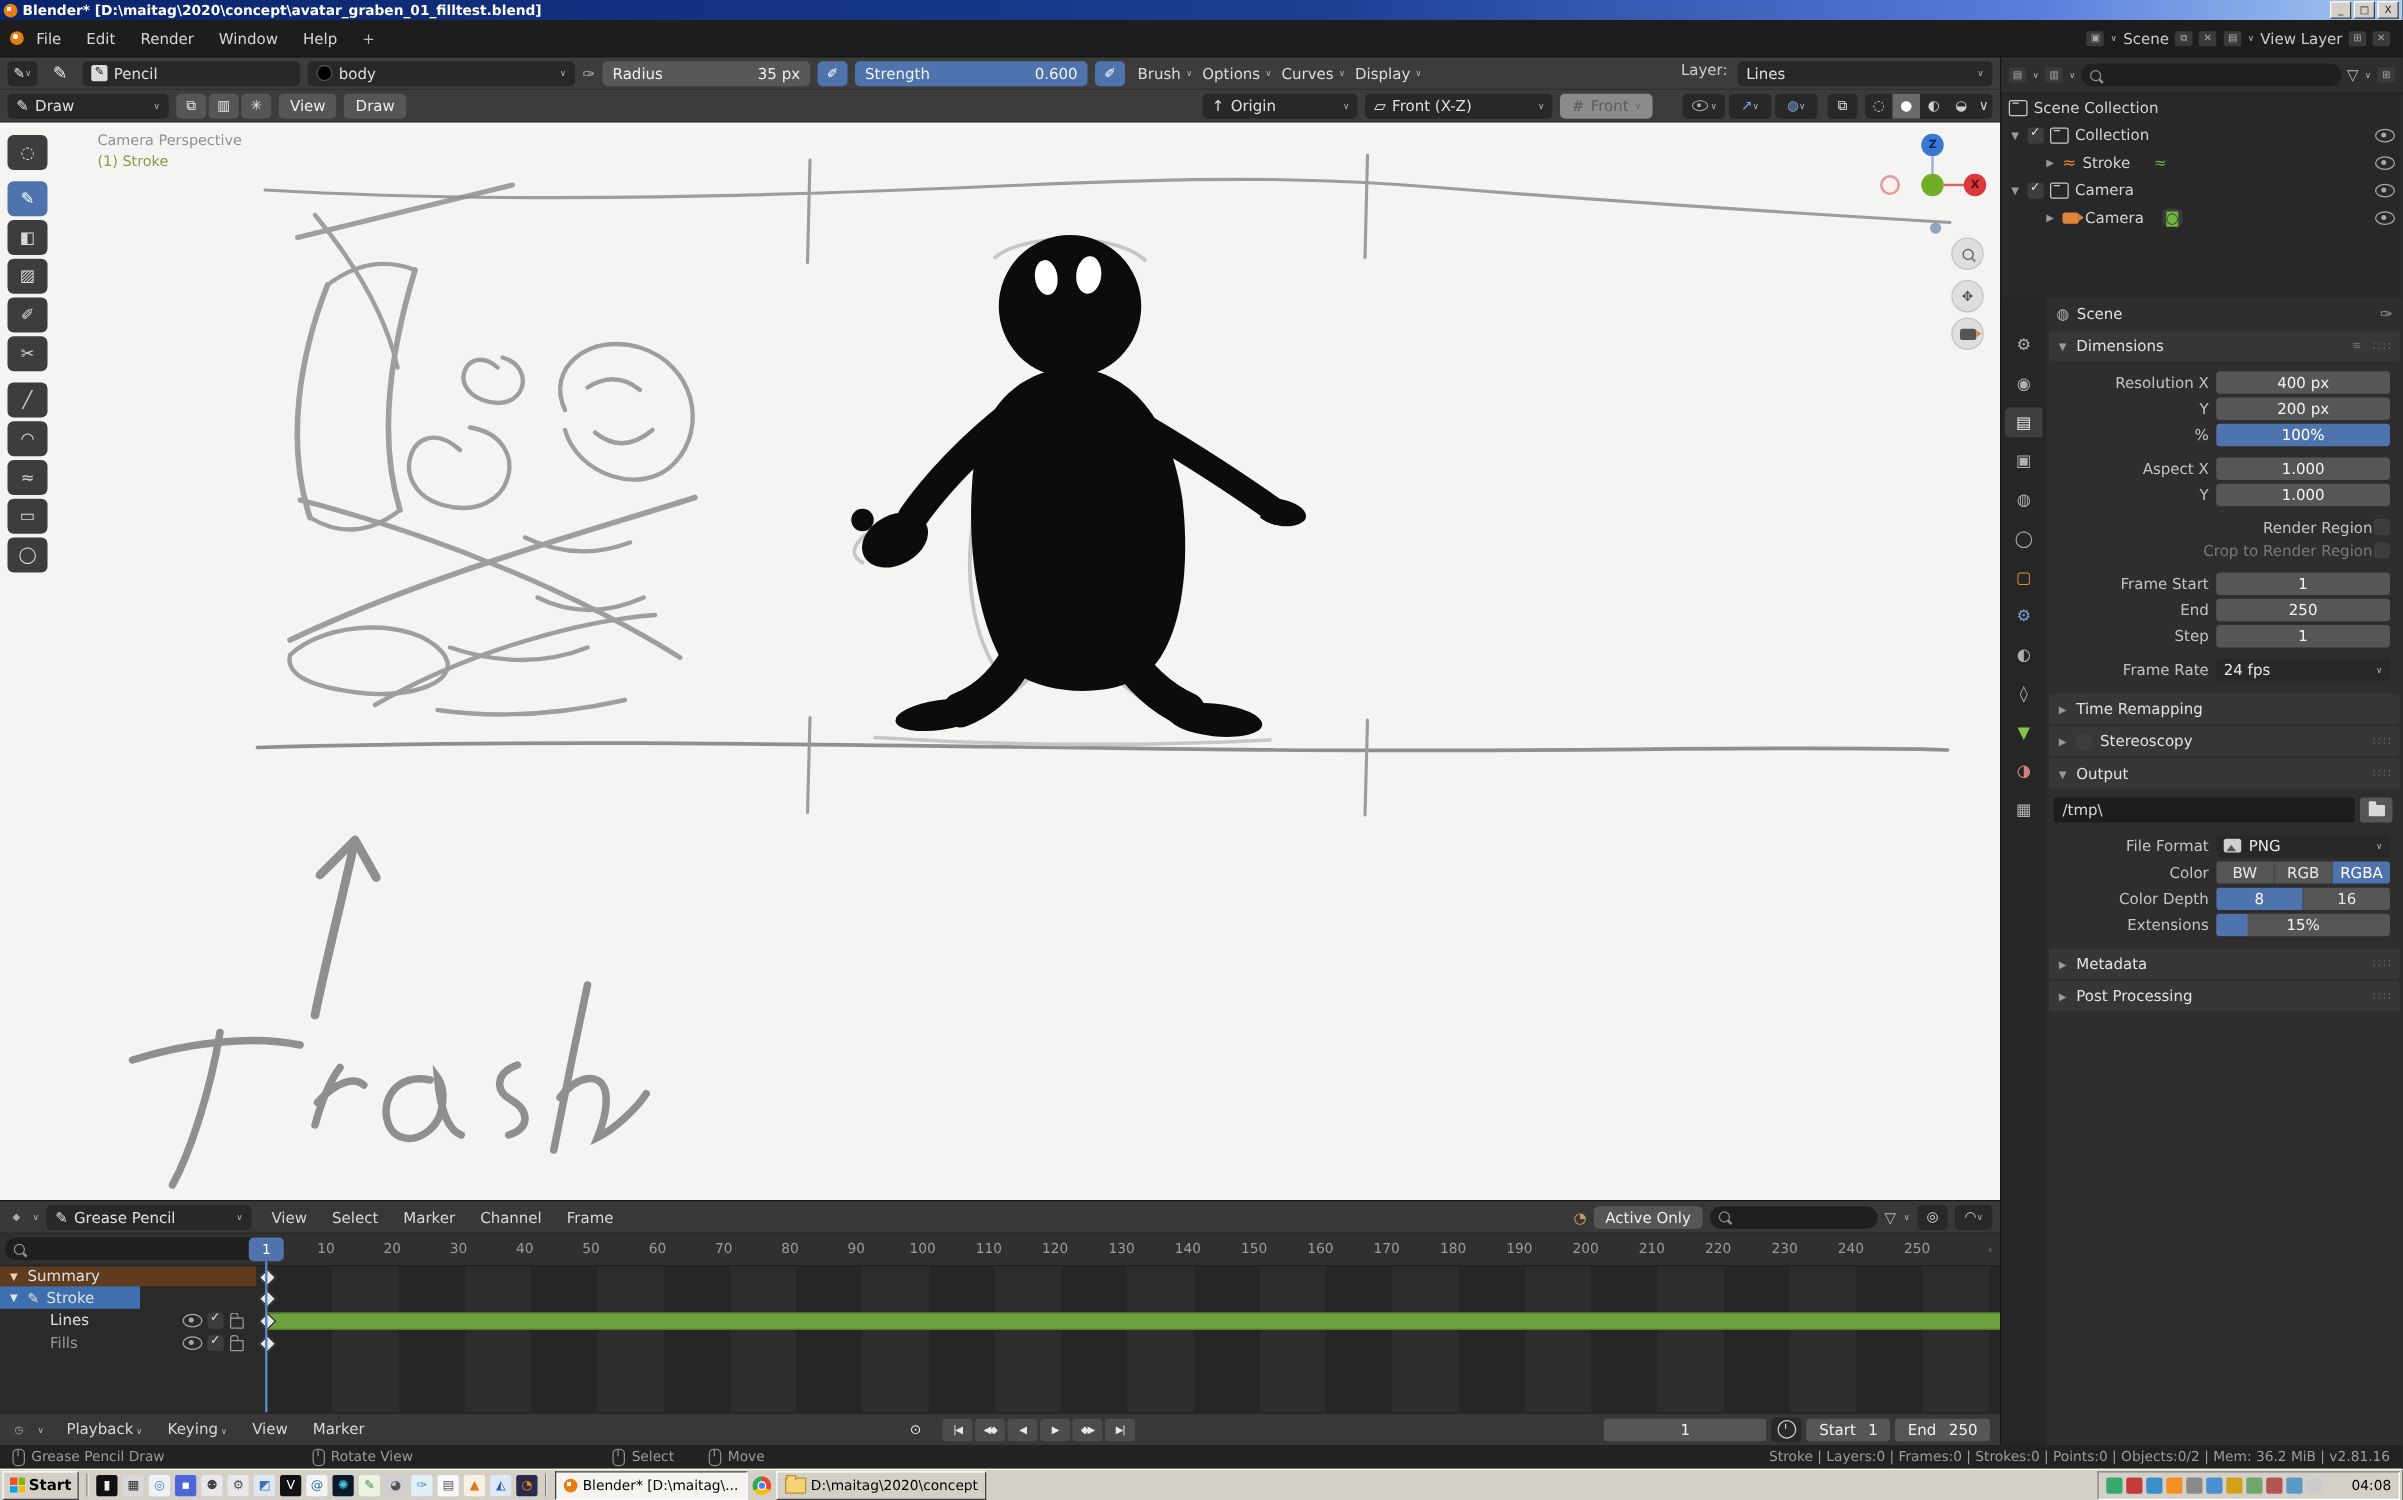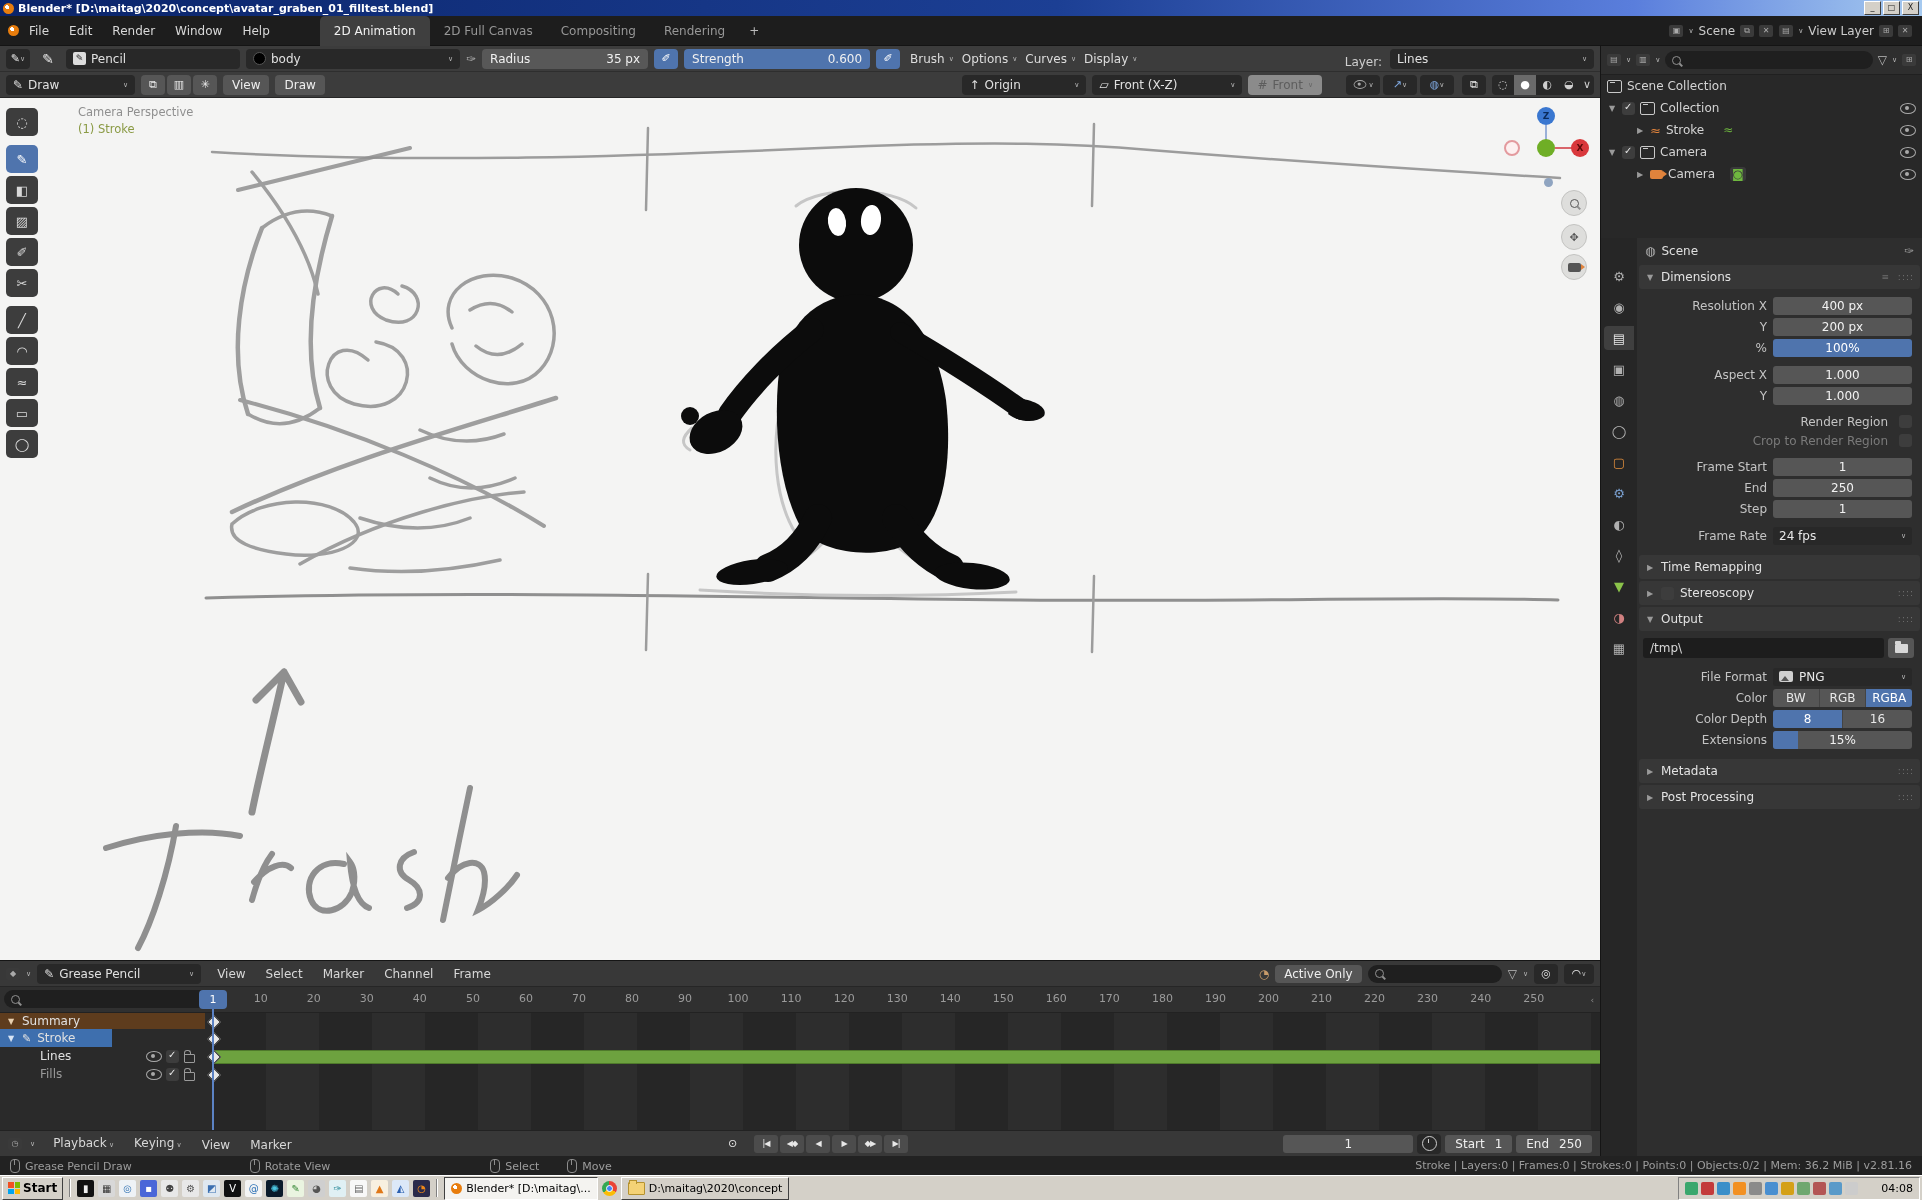--- a/index.html
+++ b/index.html
@@ -1,18 +1,18 @@
 <!DOCTYPE html>
 <html><head>
 <meta charset="utf-8">
 <style>
   html,body{margin:0;padding:0;background:#000;width:1922px;height:1200px;overflow:hidden;
     font-family:"DejaVu Sans",sans-serif;font-size:12px;color:#ddd;-webkit-font-smoothing:antialiased;}
   .abs{position:absolute}
-  .row{display:flex;align-items:flex-end}
+  .row{display:flex;align-items:flex-start}
   #app{position:absolute;left:0;top:0;width:1922px;height:1200px;background:#1d1d1d}
 
   
   #titlebar{left:0;top:0;width:1922px;height:16px;background:linear-gradient(90deg,#0a246a,#1c3f94 55%,#5a7edc 85%,#a6caf0);display:flex;align-items:center;padding:0 3px;box-sizing:border-box}
   #titlebar .t{color:#fff;font-size:11px;font-weight:bold;margin-left:4px;white-space:nowrap}
   .blogo{width:11px;height:11px;border-radius:50%;background:radial-gradient(circle at 38% 38%,#fff 0 2px,#e87d0d 2px 100%);display:inline-block}
   #wbtns{margin-left:auto;display:flex;gap:2px}
   #wbtns span{width:15px;height:12px;background:#d4d0c8;border:1px solid;border-color:#fff #404040 #404040 #fff;font-size:8px;line-height:11px;text-align:center;color:#222}
 
   
@@ -85,21 +85,21 @@
   .ptab.active{background:#3f3f3f}
   #prop-body{flex:1;display:flex;flex-direction:column;overflow:hidden}
   #prop-nav{height:26px;display:flex;align-items:center;gap:6px;padding:0 8px;color:#e0e0e0}
   .phead{height:24px;background:#373737;border-radius:3px;margin:1px 2px;display:flex;align-items:center;gap:6px;padding:0 6px;color:#e2e2e2}
   .phead .grip{margin-left:auto;color:#6e6e6e;font-size:9px;letter-spacing:1px}
   .frow{display:grid;grid-template-columns:126px 1fr;gap:6px;align-items:center;margin:1.5px 10px 1.5px 4px}
   .frow label{text-align:right;color:#c4c4c4}
   .val{height:18px;background:#565656;border-radius:3px;color:#f2f2f2;display:flex;align-items:center;justify-content:center}
   .val.blue{background:#4f74ad;color:#fff}
   .valdd{height:18px;background:#282828;border-radius:3px;color:#e8e8e8;display:flex;align-items:center;padding:0 6px;gap:6px}
-  .cbrow{display:flex;justify-content:flex-end;align-items:flex-start;gap:11px;margin:2.5px 10px;color:#c4c4c4}
+  .cbrow{display:flex;justify-content:flex-end;align-items:flex-start;gap:1px;margin:2.5px 10px;color:#c4c4c4}
   .cbrow.muted{color:#7a7a7a}
   .seg{display:flex;border-radius:3px;overflow:hidden;height:18px}
   .seg span{flex:1;background:#565656;color:#e8e8e8;display:flex;align-items:center;justify-content:center;border-right:1px solid #444}
   .seg span:last-child{border-right:none}
   .seg span.on{background:#4f74ad;color:#fff}
   .pathfield{height:20px;background:#1d1d1d;border-radius:3px;color:#d8d8d8;display:flex;align-items:center;padding:0 7px;flex:1}
   .folderbtn{width:26px;height:20px;background:#565656;border-radius:3px;display:flex;align-items:center;justify-content:center}
   .i-folder{width:13px;height:9px;background:#d8d8d8;border-radius:1px;position:relative;display:inline-block}
   .i-folder:before{content:"";position:absolute;top:-3px;left:0;width:6px;height:3px;background:#d8d8d8;border-radius:1px 1px 0 0}
   .cb2{display:grid;grid-template-columns:1fr 1fr;margin:0 10px}
@@ -178,26 +178,20 @@
 
   <div id="topbar" class="abs">
     <span class="blogo" style="margin-left:8px"></span>
     <span id="menu-row" class="row">
         <span class="menu-item">File</span>
         <span class="menu-item">Edit</span>
         <span class="menu-item">Render</span>
         <span class="menu-item">Window</span>
         <span class="menu-item">Help</span>
       </span>
-    <span id="ws-tabs">
-        <span class="ws-tab active">2D Animation</span>
-        <span class="ws-tab">2D Full Canvas</span>
-        <span class="ws-tab">Compositing</span>
-        <span class="ws-tab">Rendering</span>
-      </span>
     <span class="ws-plus">+</span>
     <span id="topbar-right">
       <span class="tsel">
         <span class="mini-ic">▣</span>
           <span class="caret">∨</span>
         <span>Scene</span>
         <span class="mini-ic">⧉</span>
         <span class="mini-ic">✕</span>
       </span>
       <span class="tsel">

